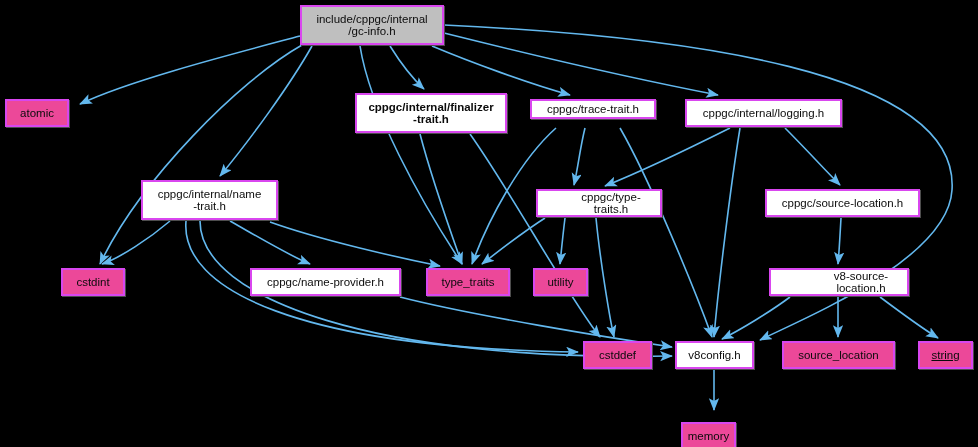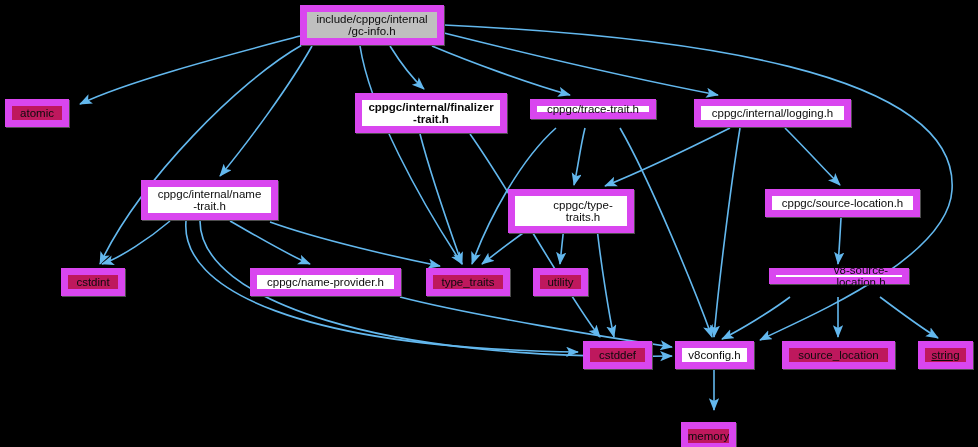--- a/index.html
+++ b/index.html
@@ -1,23 +1,23 @@
 <!DOCTYPE html>
 <html><head>
 <meta charset="utf-8">
 <style>
   html,body{margin:0;padding:0;background:#000;}
   #stage{position:relative;width:978px;height:447px;background:#000;overflow:hidden;
          font-family:"Liberation Sans", sans-serif;}
   svg#edges{position:absolute;left:0;top:0;width:978px;height:447px;}
   .node{position:absolute;box-sizing:border-box;display:flex;align-items:center;
         justify-content:center;text-align:center;line-height:1.05;
-        font-size:11.5px;color:#0b0b0b;border:7px solid #d946ef;
+        font-size:11.5px;color:#0b0b0b;border:2px solid #d946ef;
         box-shadow:1px 1px 0 #4d4d4d;}
-  .node.sys{background:#be185d;}
+  .node.sys{background:#ec4899;}
   .node.hdr{background:#ffffff;}
   .node.root{background:#bfbfbf;}
   .node span{display:block;padding:0 4px;white-space:pre-line;}
 </style>
 </head>
 <body>
 
 <div id="stage">
   <svg id="edges" viewBox="0 0 978 447">
     <defs>
@@ -66,46 +66,46 @@
       <div class="node sys" style="left: 5px; top: 99px; width: 64px; height: 28px;">
         <span>atomic</span>
       </div>
       <div class="node hdr" style="left: 355px; top: 93px; width: 152px; height: 40px; font-weight: bold;">
         <span>cppgc/internal/finalizer
 -trait.h</span>
       </div>
       <div class="node hdr" style="left: 530px; top: 99px; width: 126px; height: 20px;">
         <span>cppgc/trace-trait.h</span>
       </div>
-      <div class="node hdr" style="left: 685px; top: 99px; width: 157px; height: 28px; margin-left: 9px;">
+      <div class="node hdr" style="left: 685px; top: 99px; width: 157px; height: 28px;">
         <span>cppgc/internal/logging.h</span>
       </div>
       <div class="node hdr" style="left: 141px; top: 180px; width: 137px; height: 40px;">
         <span>cppgc/internal/name
 -trait.h</span>
       </div>
-      <div class="node hdr" style="left: 508px; top: 189px; width: 126px; height: 44px; padding-left: 24px;">
+      <div class="node hdr" style="left: 536px; top: 189px; width: 126px; height: 28px; padding-left: 24px;">
         <span>cppgc/type-traits.h</span>
       </div>
       <div class="node hdr" style="left: 765px; top: 189px; width: 155px; height: 28px; text-align: center;">
         <span>cppgc/source-location.h</span>
       </div>
       <div class="node sys" style="left: 61px; top: 268px; width: 64px; height: 28px;">
         <span>cstdint</span>
       </div>
       <div class="node hdr" style="left: 250px; top: 268px; width: 151px; height: 28px;">
         <span>cppgc/name-provider.h</span>
       </div>
       <div class="node sys" style="left: 426px; top: 268px; width: 84px; height: 28px;">
         <span>type_traits</span>
       </div>
       <div class="node sys" style="left: 533px; top: 268px; width: 55px; height: 28px;">
         <span>utility</span>
       </div>
-      <div class="node hdr" style="left: 769px; top: 268px; width: 140px; height: 16px; padding-left: 44px;">
+      <div class="node hdr" style="left: 769px; top: 268px; width: 140px; height: 28px; padding-left: 44px;">
         <span>v8-source-location.h</span>
       </div>
       <div class="node sys" style="left: 583px; top: 341px; width: 69px; height: 28px;">
         <span>cstddef</span>
       </div>
       <div class="node hdr" style="left: 675px; top: 341px; width: 79px; height: 28px;">
         <span>v8config.h</span>
       </div>
       <div class="node sys" style="left: 782px; top: 341px; width: 113px; height: 28px;">
         <span>source_location</span>

